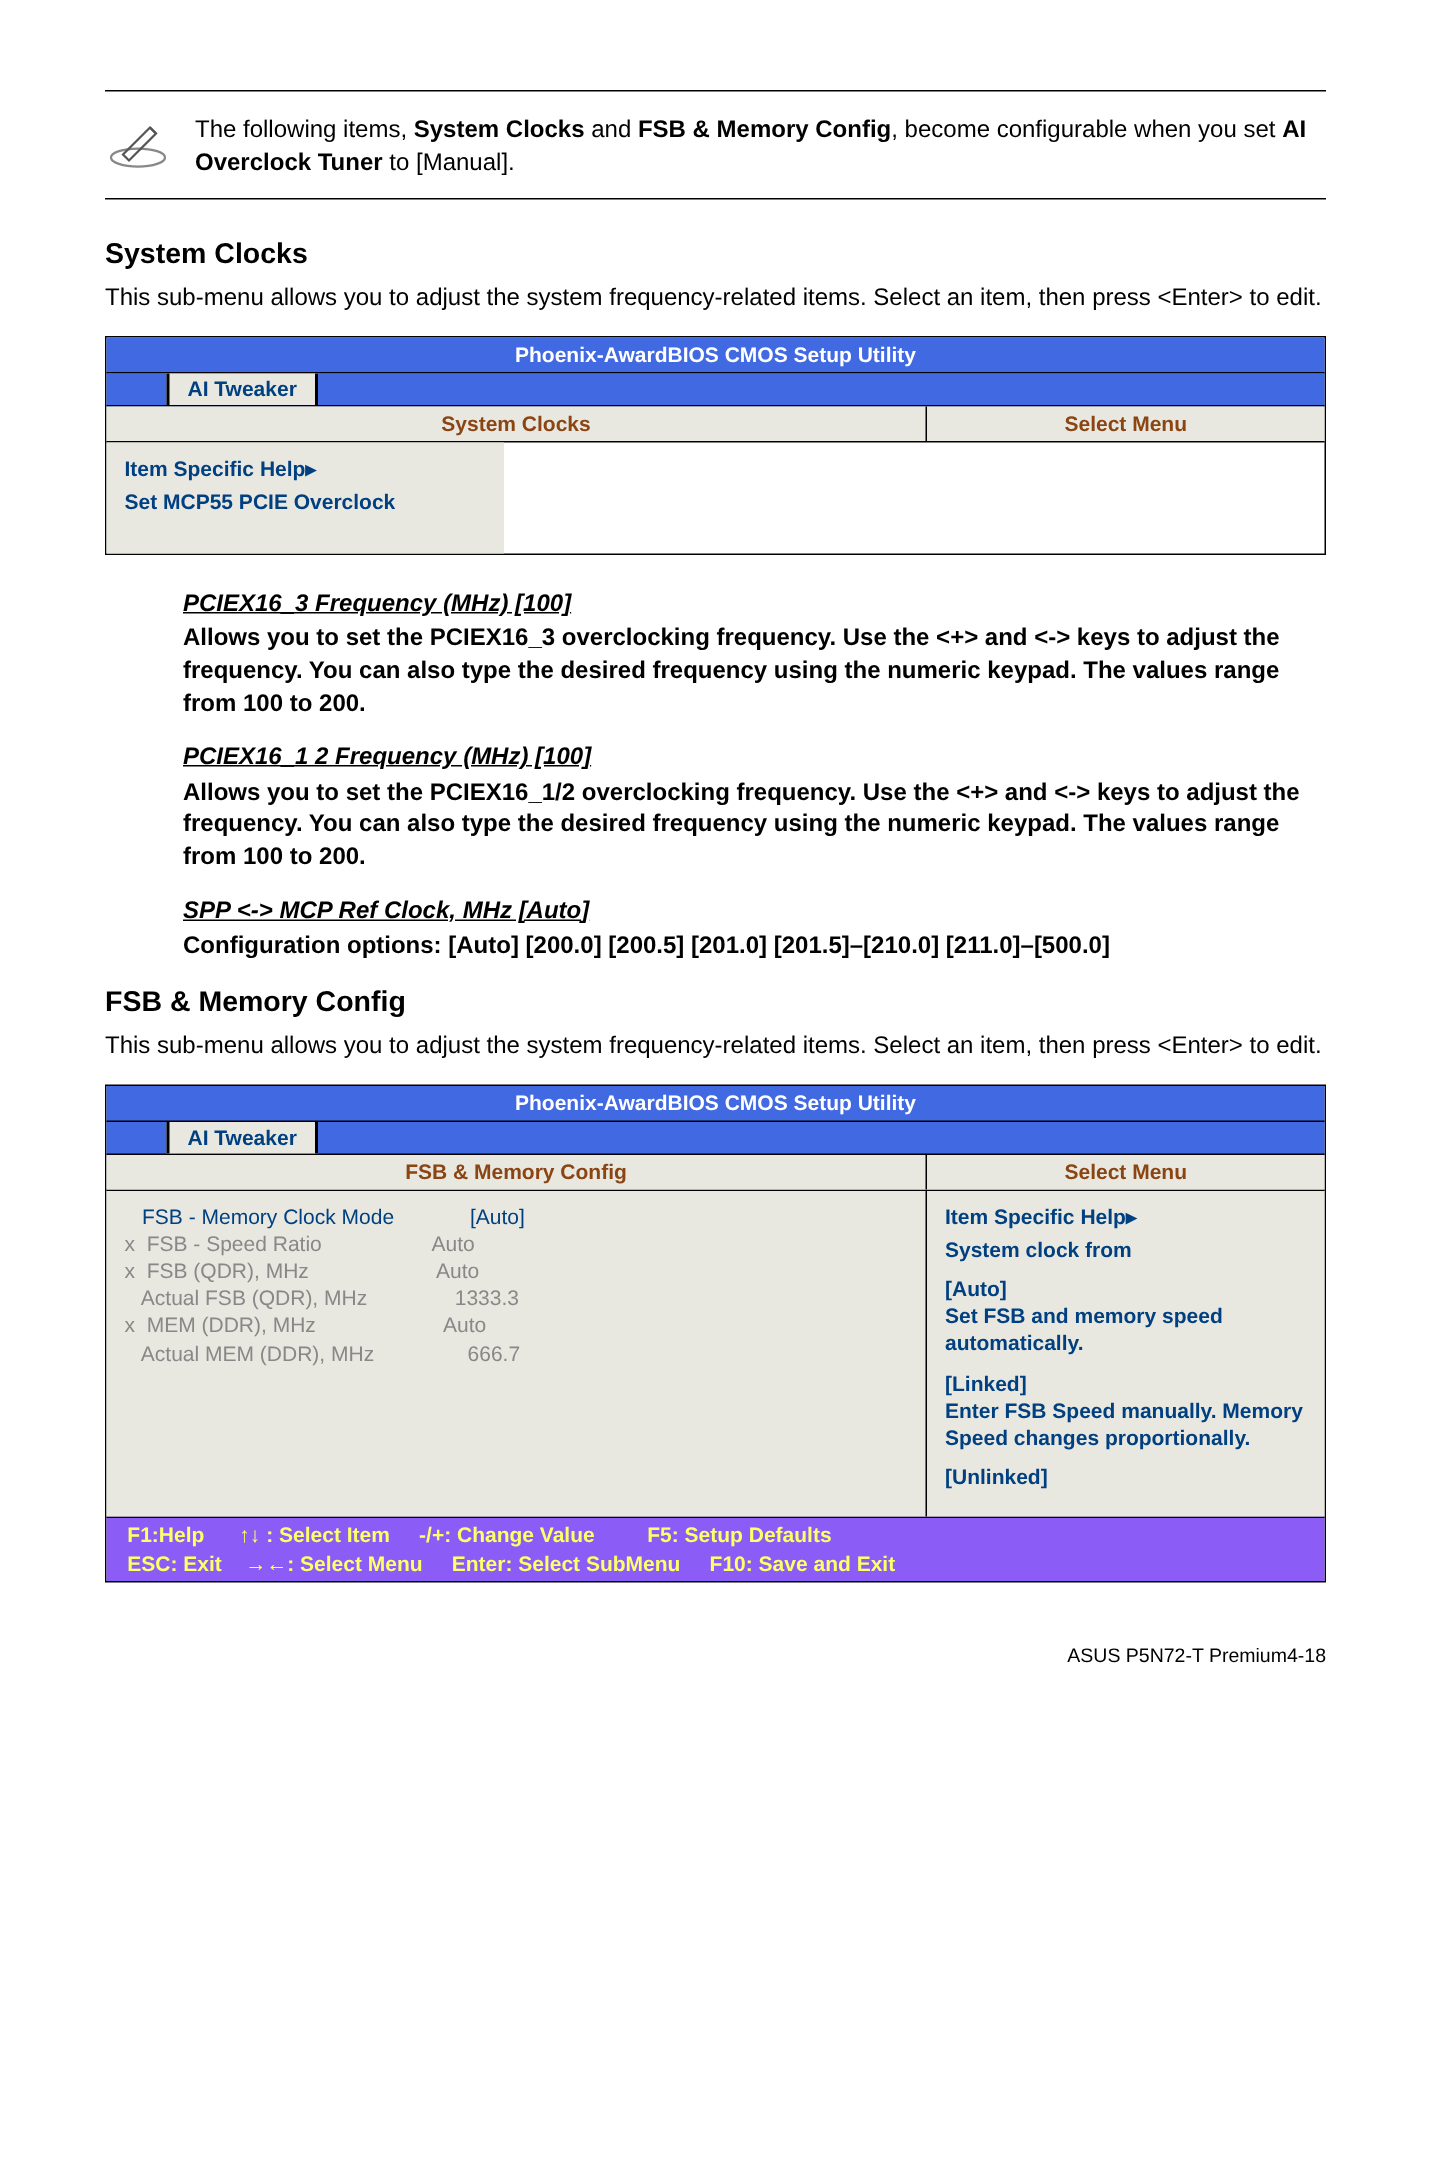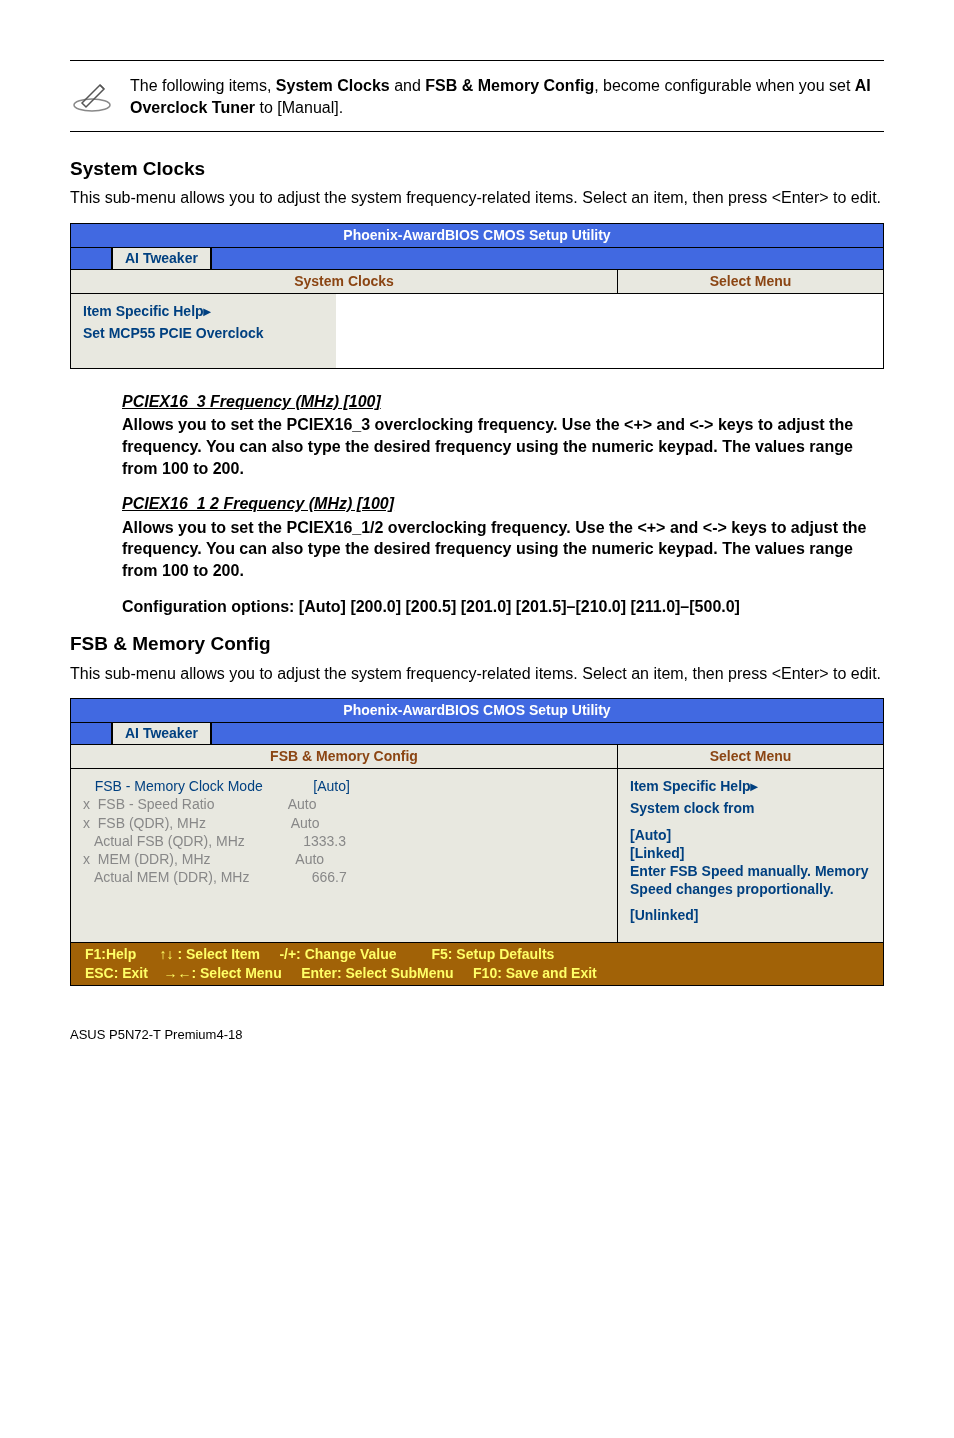--- a/index.html
+++ b/index.html
@@ -93,33 +93,33 @@
   }
   .bios-body-right {
     width: 265px;
     padding: 8px 12px 18px 12px;
     background: #e8e8e0;
     line-height: 1.3;
   }
   .bios-body-right .help-title { font-weight: bold; margin-bottom: 4px; }
   .bios-body-right p { margin-bottom: 8px; font-weight: bold; }
   .bios-footer {
-    background: #a16207;
+    background: #8b5cf6;
     color: #ffff66;
     padding: 2px 10px;
     white-space: pre;
     font-weight: bold;
     border-top: 1px solid #000;
   }
   .grayed { color: #888888; }
   .page-footer {
     margin-top: 40px;
     font-size: 13px;
     display: flex;
-    justify-content: flex-start;
+    justify-content: flex-end;
     color: #000;
   }
 </style>
 </head>
 <body>
 
 <div class="note-box">
   <div class="note-icon">
     <svg viewBox="0 0 44 36">
       <ellipse cx="22" cy="28" rx="18" ry="6" fill="none" stroke="#888" stroke-width="1.5"></ellipse>
@@ -157,20 +157,21 @@
   <p><u class="item-link">PCIEX16_3 Frequency (MHz) [100]</u></p>
   <p>Allows you to set the PCIEX16_3 overclocking frequency. Use the &lt;+&gt; and &lt;-&gt; keys to adjust the frequency. You can also type the desired frequency using the numeric keypad. The values range from 100 to 200.</p>
 </div>
 
 <div class="sub-section">
   <p><u class="item-link">PCIEX16_1 2 Frequency (MHz) [100]</u></p>
   <p><span>Allows you to set the PCIEX16_1/2 overclocking frequency. </span><span>Use the &lt;+&gt; and</span><span> &lt;-&gt; keys to adjust the frequency. You can also type the desired frequency using the numeric keypad. The values range from 100 to 200.</span></p>
 </div>
 
 <div class="sub-section">
+  <p><u class="item-link">SPP &lt;-&gt; MCP Ref Clock, MHz [Auto]</u></p>
   <p>Configuration options: [Auto] [200.0] [200.5] [201.0] [201.5]–[210.0] [211.0]–[500.0]</p>
 </div>
 
 <h2 class="section">FSB &amp; Memory Config</h2>
 <p class="body">This sub-menu allows you to adjust the system frequency-related items. Select an item, then press &lt;Enter&gt; to edit.</p>
 
 <div class="bios-box">
   <div class="bios-title">Phoenix-AwardBIOS CMOS Setup Utility</div>
   <div class="bios-menubar">
     <span class="tab-spacer"></span>
@@ -184,20 +185,21 @@
     <div class="bios-body-left"><span>   FSB - Memory Clock Mode</span>             <span>[Auto]</span>
 <span class="grayed">x  FSB - Speed Ratio</span>                  <span class="grayed"> Auto</span>
 <span class="grayed">x  FSB (QDR), MHz</span>                     <span class="grayed"> Auto</span>
 <span class="grayed">   Actual FSB (QDR), MHz</span>              <span class="grayed"> 1333.3</span>
 <span class="grayed">x  MEM (DDR), MHz</span>                     <span class="grayed"> Auto</span>
 <span class="grayed">   Actual MEM (DDR), MHz</span>              <span class="grayed">  666.7</span></div>
     <div class="bios-body-right">
       <div class="help-title">Item Specific Help▸</div>
       <p>System clock from</p>
       <p style="margin-bottom:0">[Auto]</p>
+      <p>Set FSB and memory speed automatically.</p>
       <p style="margin-bottom:0">[Linked]</p>
       <p>Enter FSB Speed manually. Memory Speed changes proportionally.</p>
       <p style="margin-bottom:0">[Unlinked]</p>
     </div>
   </div>
   <div class="bios-footer"> F1:Help      ↑↓ : Select Item     -/+: Change Value         F5: Setup Defaults
  ESC: Exit    →←: Select Menu     Enter: Select SubMenu     F10: Save and Exit</div>
 </div>
 
 <div class="page-footer">

